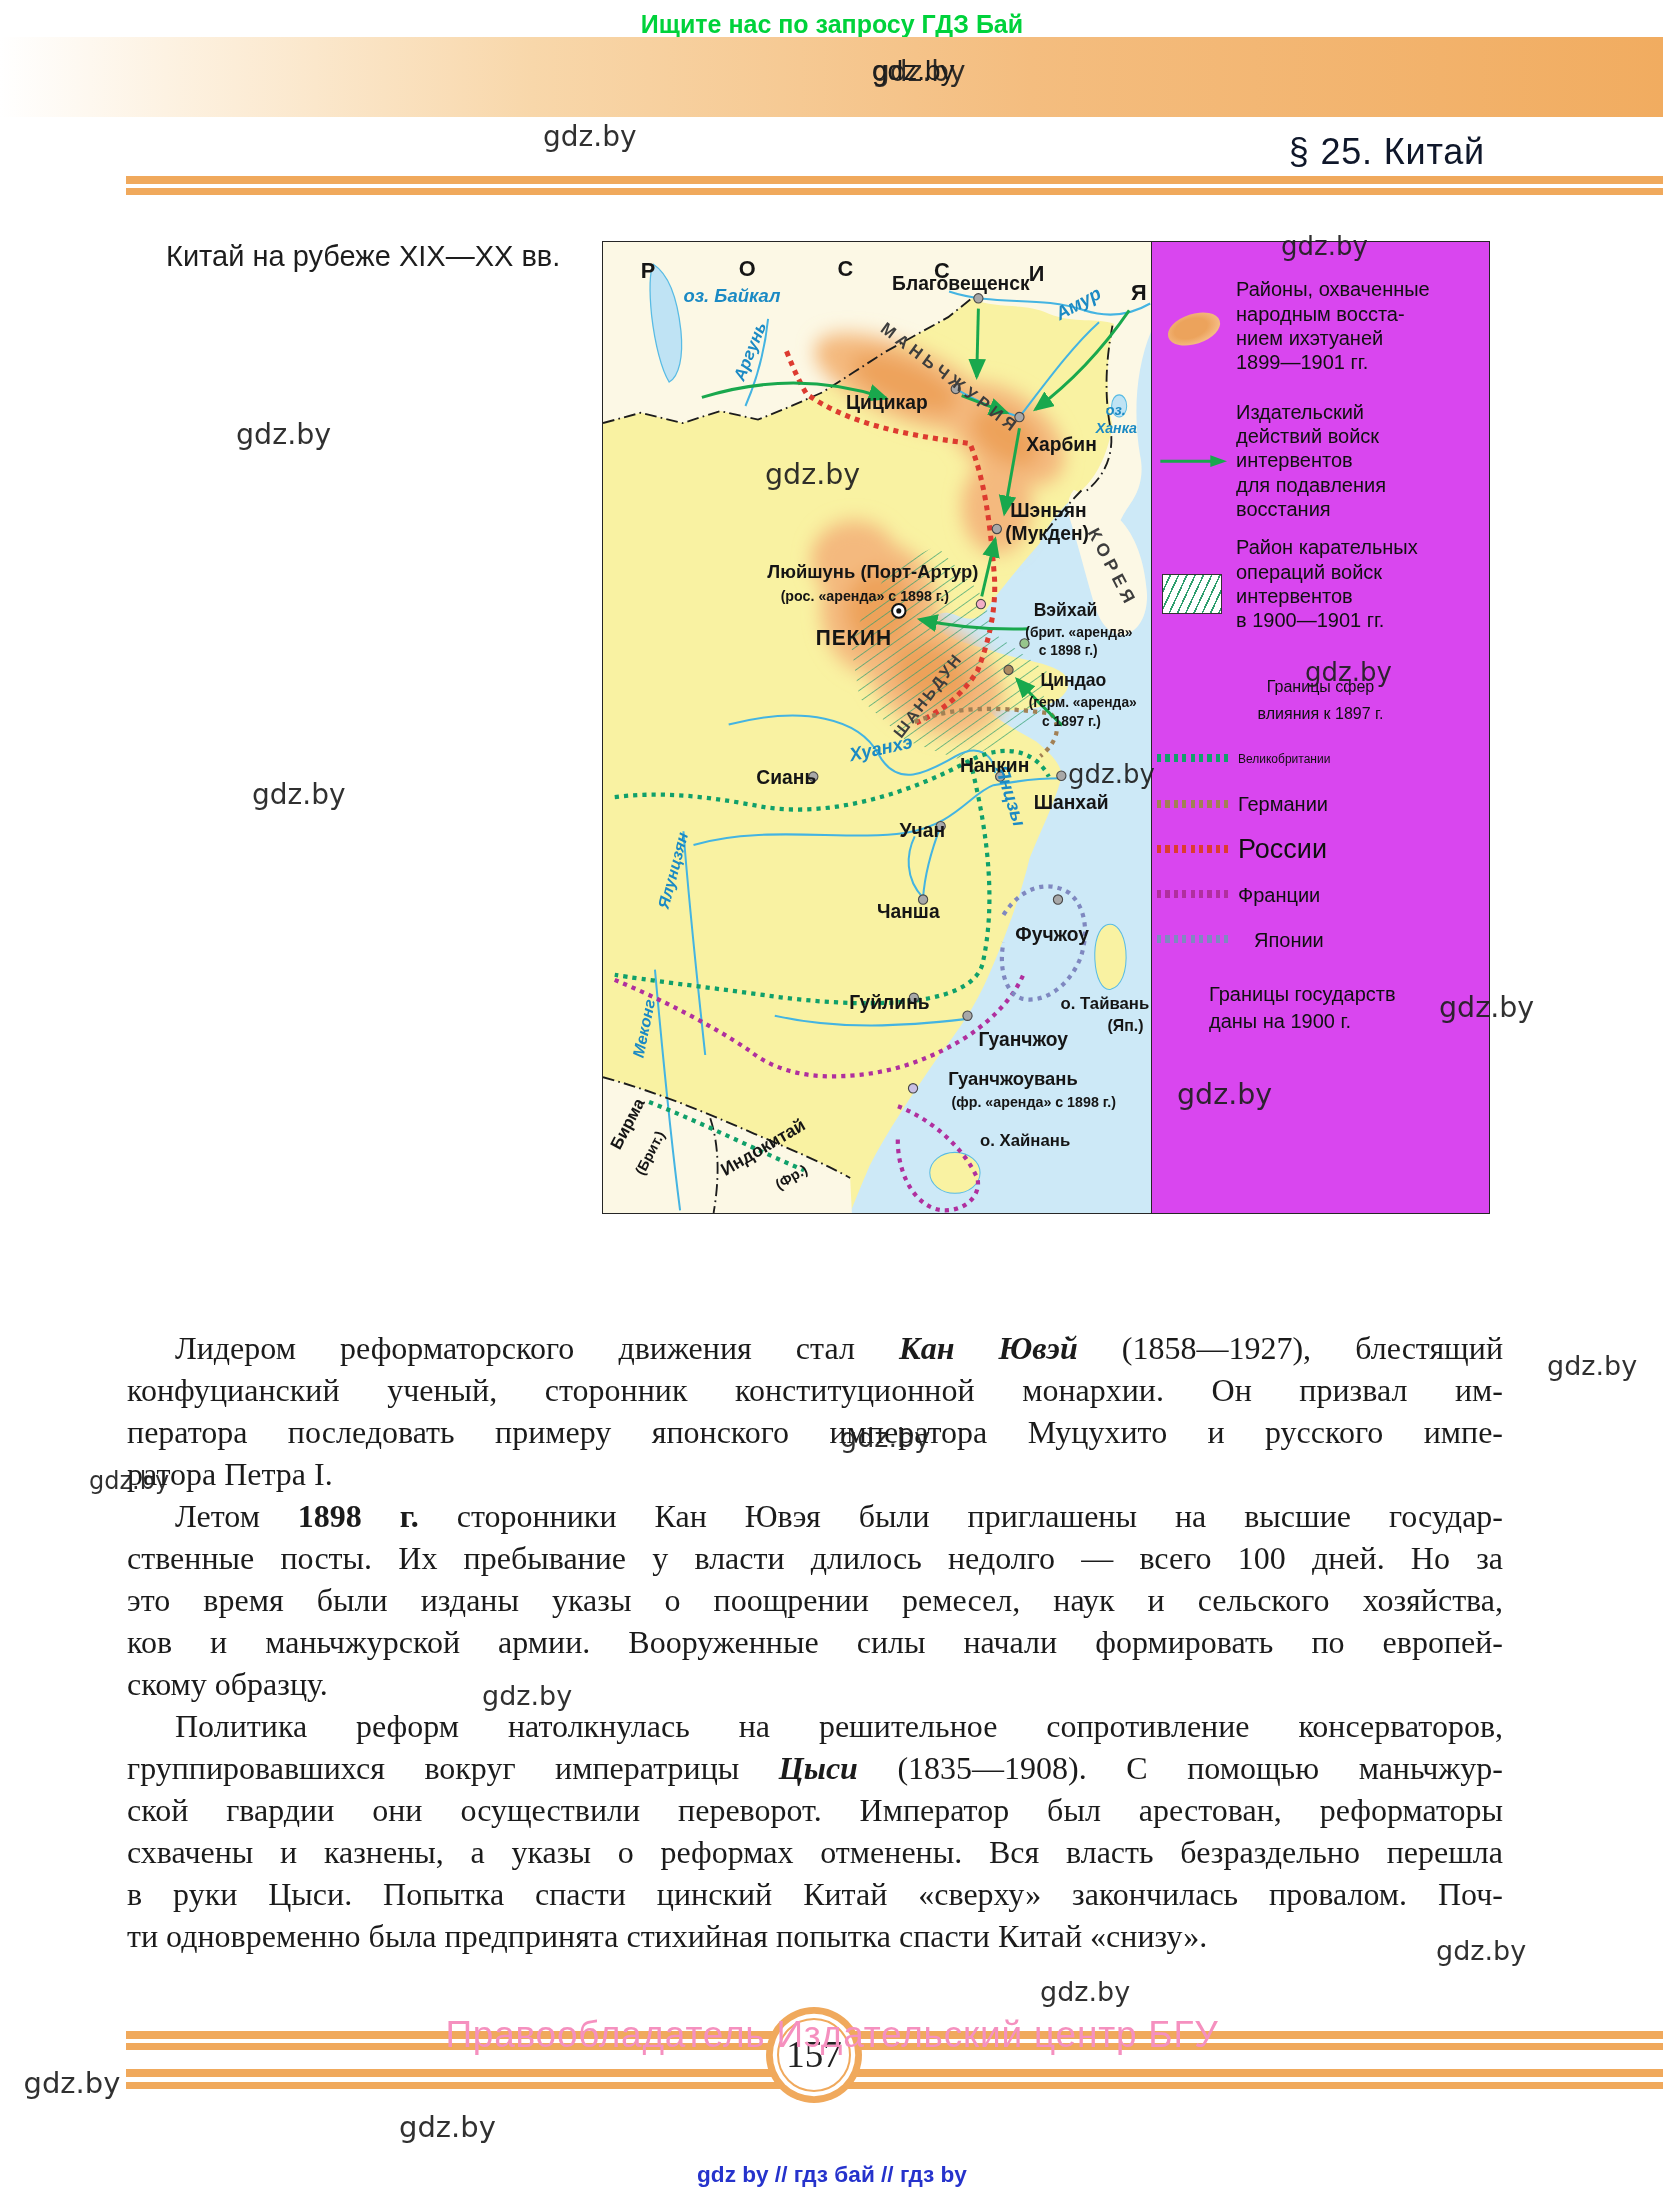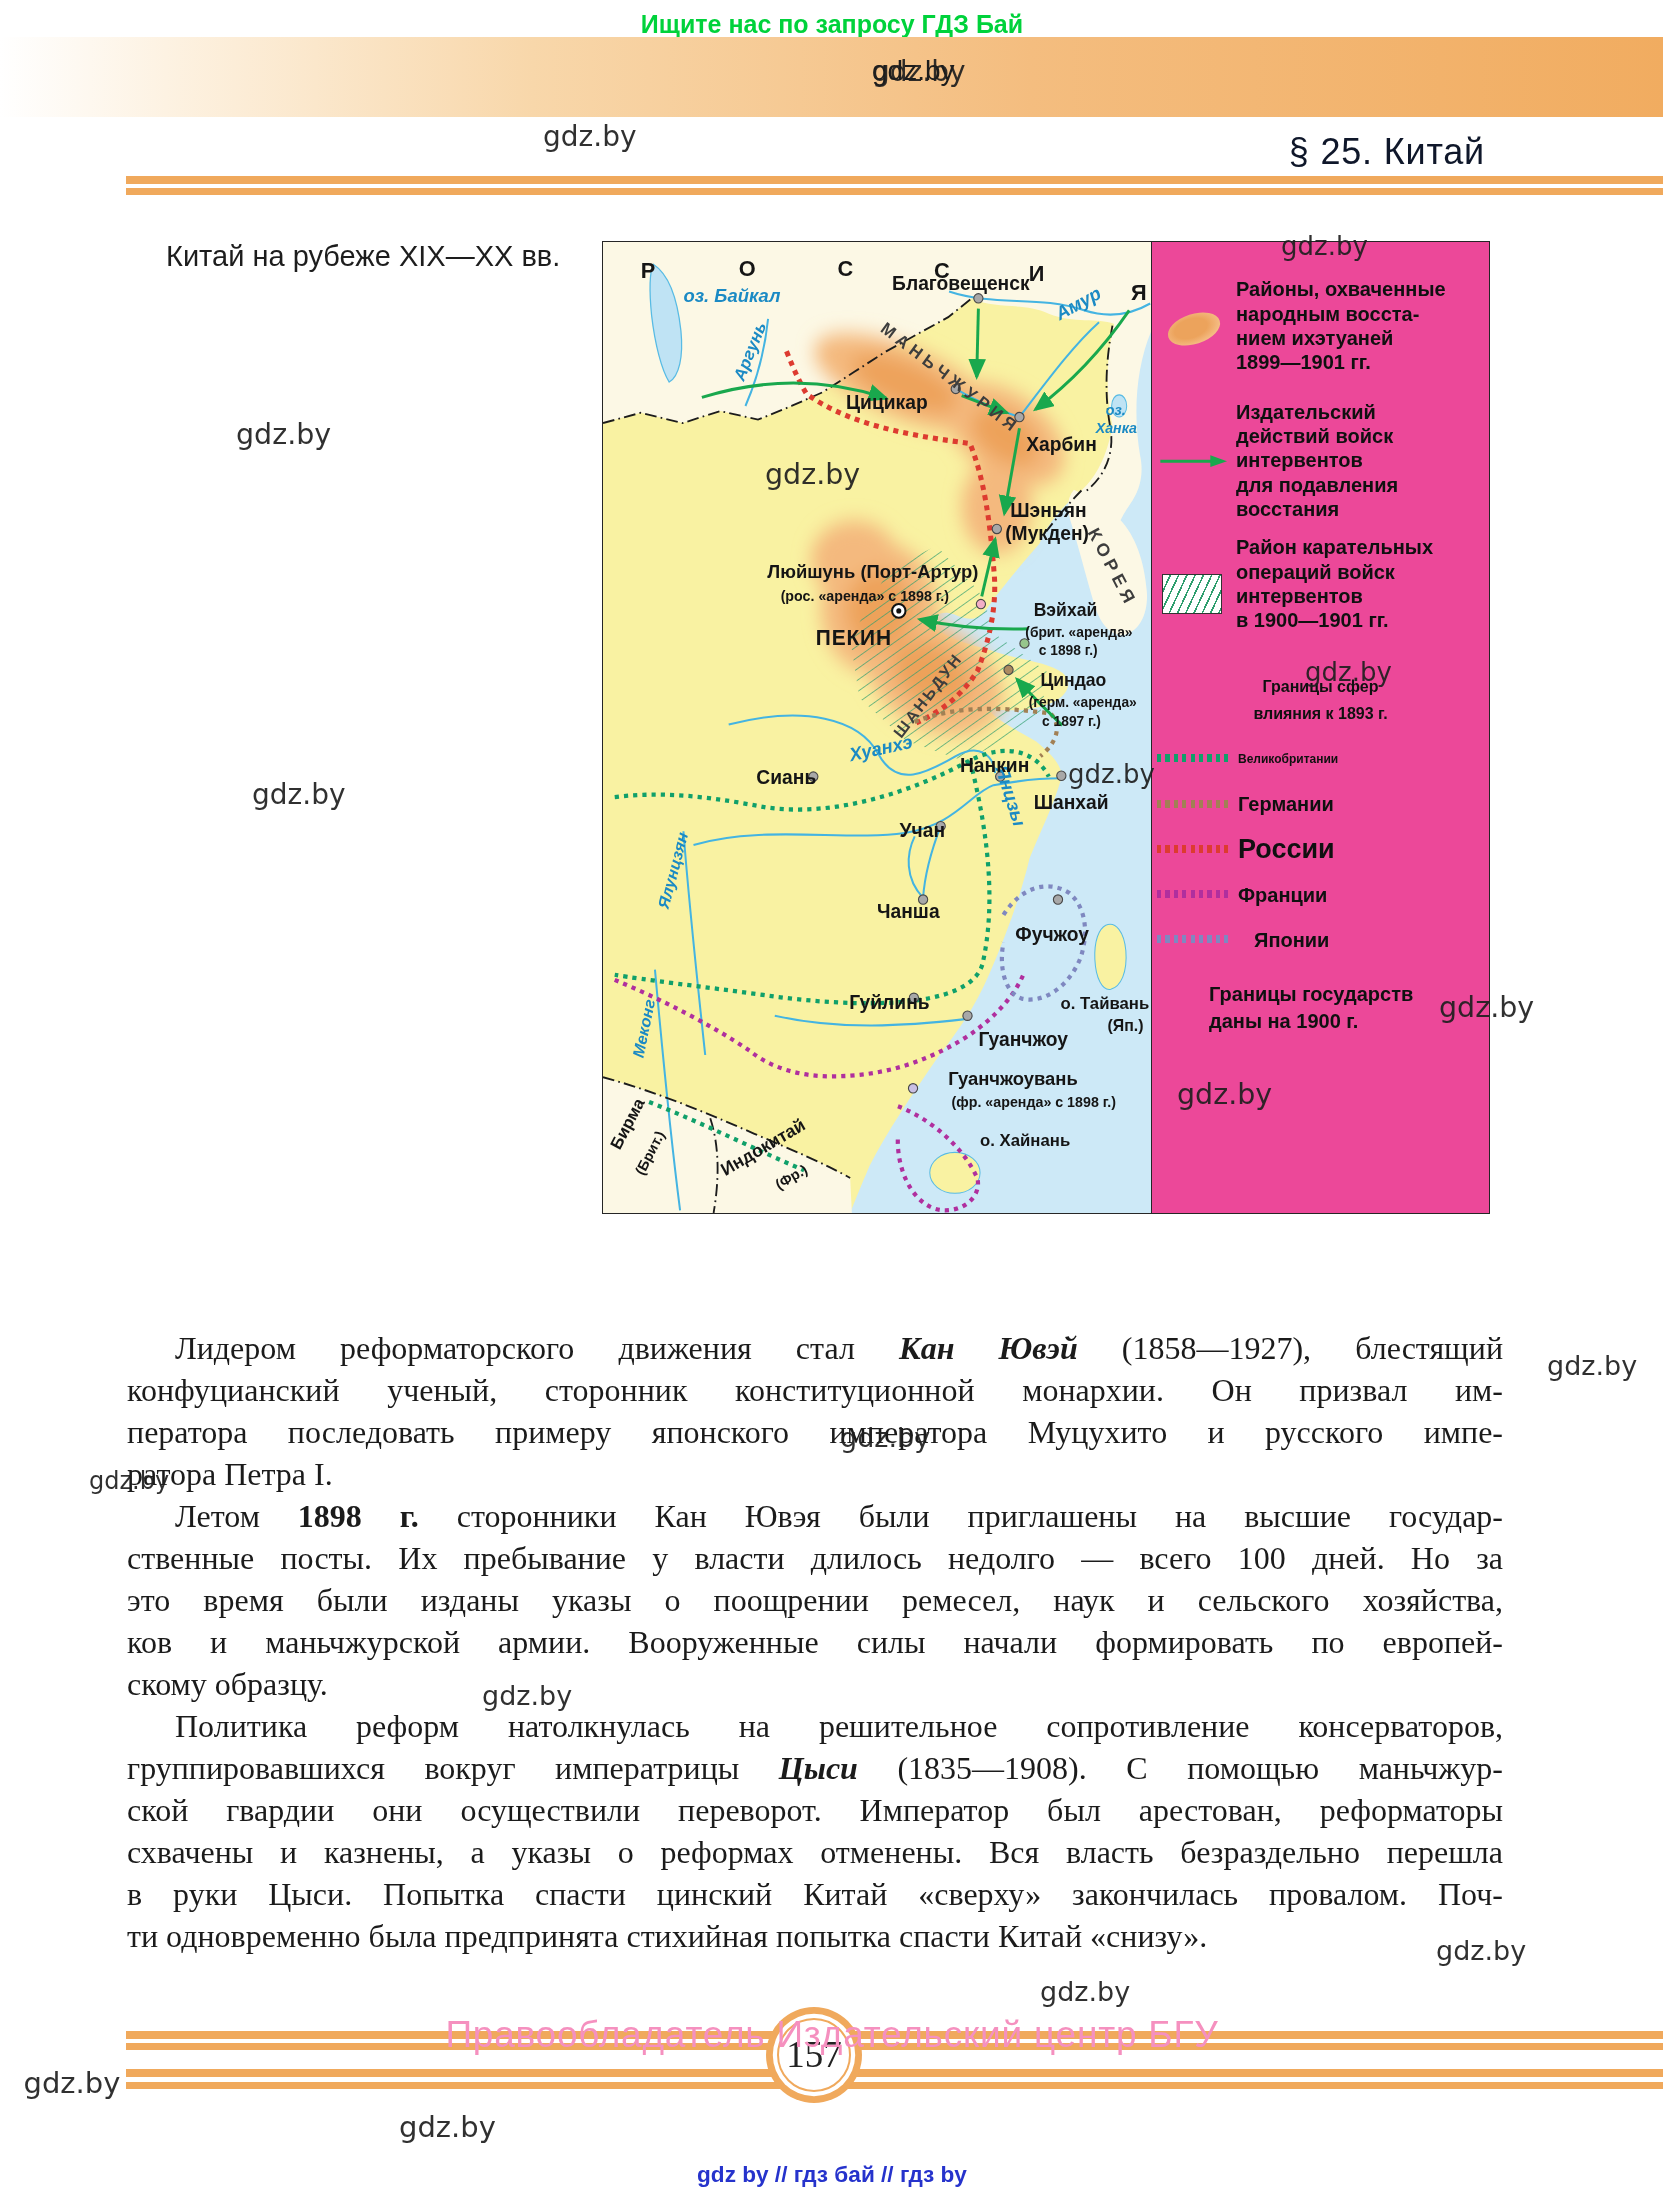--- a/index.html
+++ b/index.html
@@ -14,21 +14,21 @@
   .heading{position:absolute;top:131px;right:179px;font-size:36px;color:#0f172a;letter-spacing:0.8px;}
   .rule{position:absolute;left:126px;width:1538px;background:#f0a95c;}
   .rule1{top:176px;height:7.5px;}
   .rule2{top:188px;height:6.7px;}
   
   .fig-caption{position:absolute;left:166px;top:240px;font-size:29px;color:#1d1d1d;}
   .map-box{position:absolute;left:602px;top:241px;width:888px;height:973px;
            border:1.7px solid #262626;box-sizing:border-box;background:#fff;}
   .map-svg{position:absolute;left:0;top:0;width:548px;height:100%;}
   .legend{position:absolute;left:548px;top:0;right:0;bottom:0;border-left:1.7px solid #262626;
-          background:#ec4899;font-weight:700;color:#101010;}
+          background:#d946ef;font-weight:400;color:#101010;}
   .lg-line{position:absolute;font-size:20px;line-height:24px;white-space:nowrap;}
   .lg-title{position:absolute;width:100%;text-align:center;font-size:16px;white-space:nowrap;}
   .lg-note{position:absolute;font-size:20px;white-space:nowrap;}
   .lg-ellipse{position:absolute;width:54px;height:30px;border-radius:50%;
               transform:rotate(-18deg);
               background:radial-gradient(ellipse at 45% 45%,#eca35c 0%,#eca35c 40%,#f5bd85 72%,#f8d5ae 100%);}
   .lg-hatch{position:absolute;width:60px;height:40px;background:
             repeating-linear-gradient(115deg,rgba(0,0,0,0) 0 5.9px,#2f9e6e 5.9px 7.5px),#ffffff;
             border:1.7px solid #333;box-sizing:border-box;}
   .lg-dots{position:absolute;width:74px;height:7.5px;}
@@ -264,21 +264,21 @@
         <svg width="75" height="18.4" style="position: absolute; left: 5px; top: 210px;" viewBox="0 0 90 22">
           <line x1="4" y1="11" x2="66" y2="11" stroke="#19a84d" stroke-width="3.5"></line>
           <path d="M64,4 L84,11 L64,18 Z" fill="#19a84d"></path>
         </svg>
         <div class="lg-line" style="left: 84px; top: 293px;">Район карательных</div>
         <div class="lg-line" style="left: 84px; top: 318px;">операций войск</div>
         <div class="lg-line" style="left: 84px; top: 342px;">интервентов</div>
         <div class="lg-line" style="left: 84px; top: 366px;">в 1900—1901 гг.</div>
         <div class="lg-hatch" style="left: 10px; top: 332px;"></div>
         <div class="lg-title" style="top: 436px;">Границы сфер</div>
-        <div class="lg-title" style="top: 463px;">влияния к 1893 г.</div>
+        <div class="lg-title" style="top: 463px;">влияния к 1897 г.</div>
         <div class="lg-dots" style="left: 5px; top: 512px; background: repeating-linear-gradient(90deg, rgb(16, 160, 106) 0px, rgb(16, 160, 106) 4.2px, rgba(0, 0, 0, 0) 4.2px, rgba(0, 0, 0, 0) 8.4px);"></div>
         <div class="lg-line" style="left: 86px; top: 505px; font-size: 12px;">Великобритании</div>
         <div class="lg-dots" style="left: 5px; top: 558px; background: repeating-linear-gradient(90deg, rgb(162, 128, 84) 0px, rgb(162, 128, 84) 4.2px, rgba(0, 0, 0, 0) 4.2px, rgba(0, 0, 0, 0) 8.4px);"></div>
         <div class="lg-line" style="left: 86px; top: 550px; font-size: 20px;">Германии</div>
         <div class="lg-dots" style="left: 5px; top: 603px; background: repeating-linear-gradient(90deg, rgb(221, 59, 48) 0px, rgb(221, 59, 48) 4.2px, rgba(0, 0, 0, 0) 4.2px, rgba(0, 0, 0, 0) 8.4px);"></div>
         <div class="lg-line" style="left: 86px; top: 595px; font-size: 27px;">России</div>
         <div class="lg-dots" style="left: 5px; top: 648px; background: repeating-linear-gradient(90deg, rgb(176, 47, 158) 0px, rgb(176, 47, 158) 4.2px, rgba(0, 0, 0, 0) 4.2px, rgba(0, 0, 0, 0) 8.4px);"></div>
         <div class="lg-line" style="left: 86px; top: 641px; font-size: 20px;">Франции</div>
         <div class="lg-dots" style="left: 5px; top: 693px; background: repeating-linear-gradient(90deg, rgb(127, 136, 192) 0px, rgb(127, 136, 192) 4.2px, rgba(0, 0, 0, 0) 4.2px, rgba(0, 0, 0, 0) 8.4px);"></div>
         <div class="lg-line" style="left: 94px; top: 686px; font-size: 20px; margin-left: 8px;">Японии</div>

